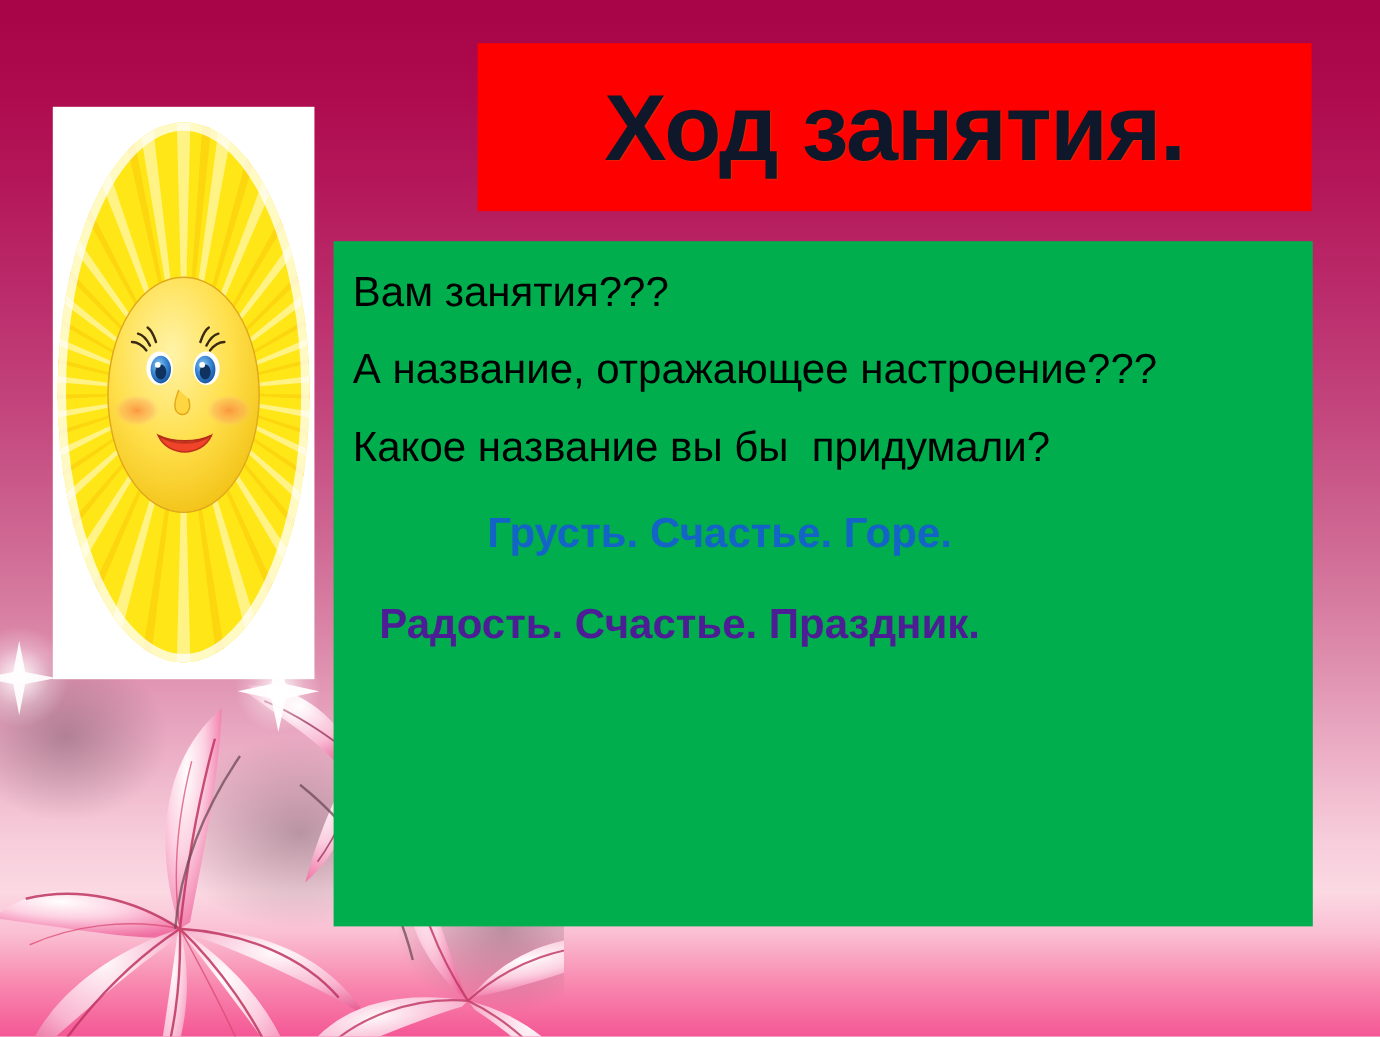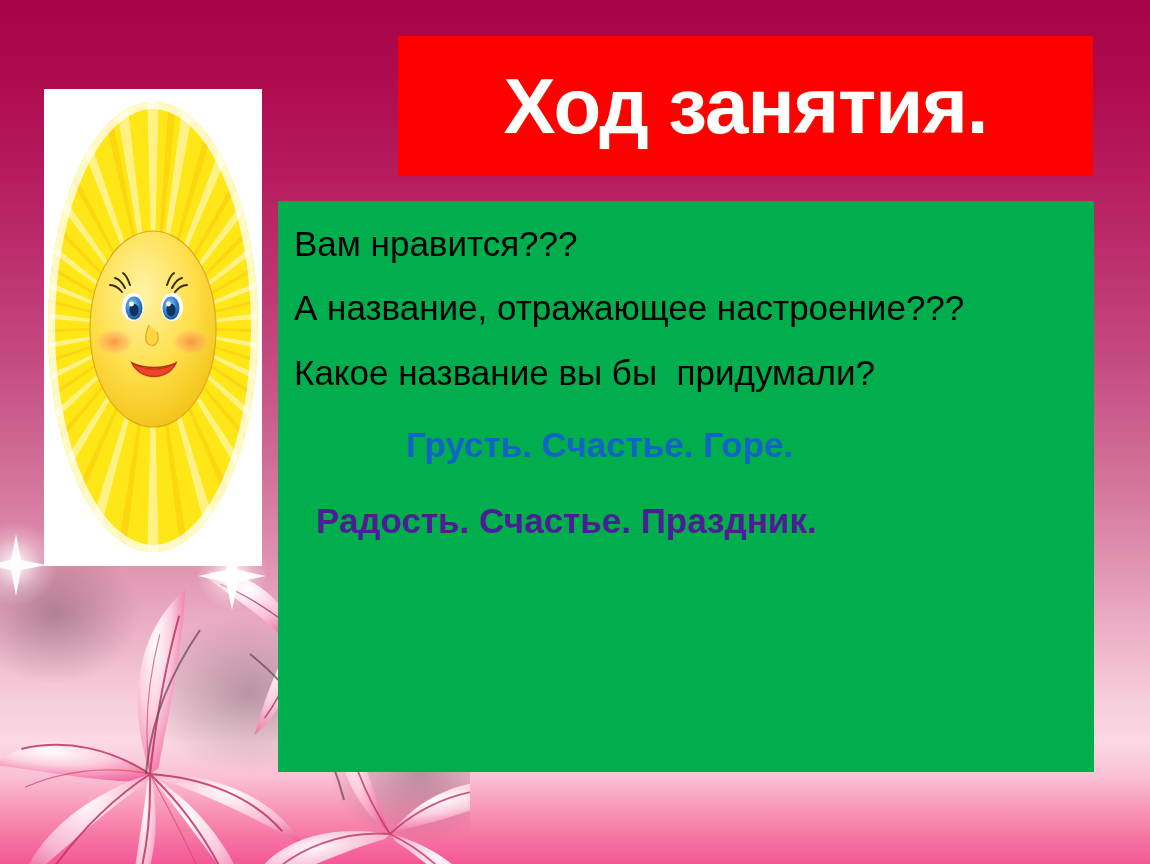--- a/index.html
+++ b/index.html
@@ -63,21 +63,21 @@
     left: 398px;
     top: 36px;
     width: 695px;
     height: 140px;
     background: #ff0000;
     display: flex;
     align-items: center;
     justify-content: center;
   }
   #title-text {
-    color: #ffffff;
+    color: #0f172a;
     font-size: 78px;
     font-weight: bold;
     letter-spacing: -1px;
     line-height: 1;
     white-space: nowrap;
     text-shadow: 1px 1px 0 rgba(160,120,0,.25);
   }
 
   
   #content-box {
@@ -354,20 +354,20 @@
         <path d="M88,274 C100,280 120,280 132,274" fill="none" stroke="#b62c1a" stroke-width="1.6"></path>
       </g>
     </svg>
   </div>
 
   <div id="title-banner">
     <span id="title-text">Ход занятия.</span>
   </div>
 
   <div id="content-box">
-    <p class="body-line">Вам нравится???</p>
+    <p class="body-line">Вам занятия???</p>
     <p class="body-line indent-wrap">А название, отражающее настроение???</p>
     <p class="body-line">Какое название вы бы  придумали?</p>
     <p class="word-line sad">Грусть. Счастье. Горе.</p>
     <p class="word-line happy">Радость. Счастье. Праздник.</p>
   </div>
 
 </div>
 
 </body></html>

